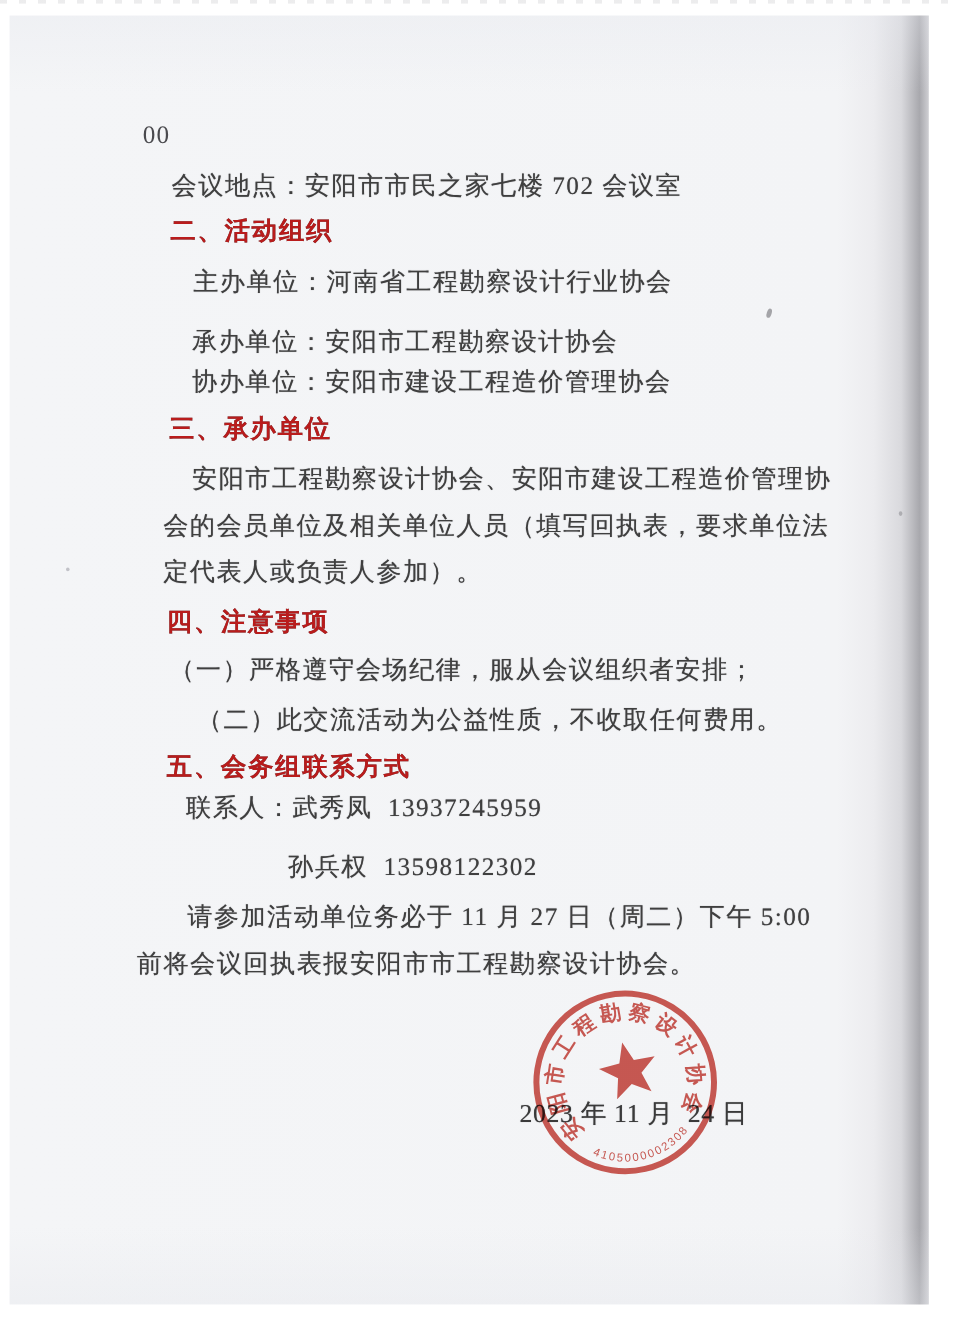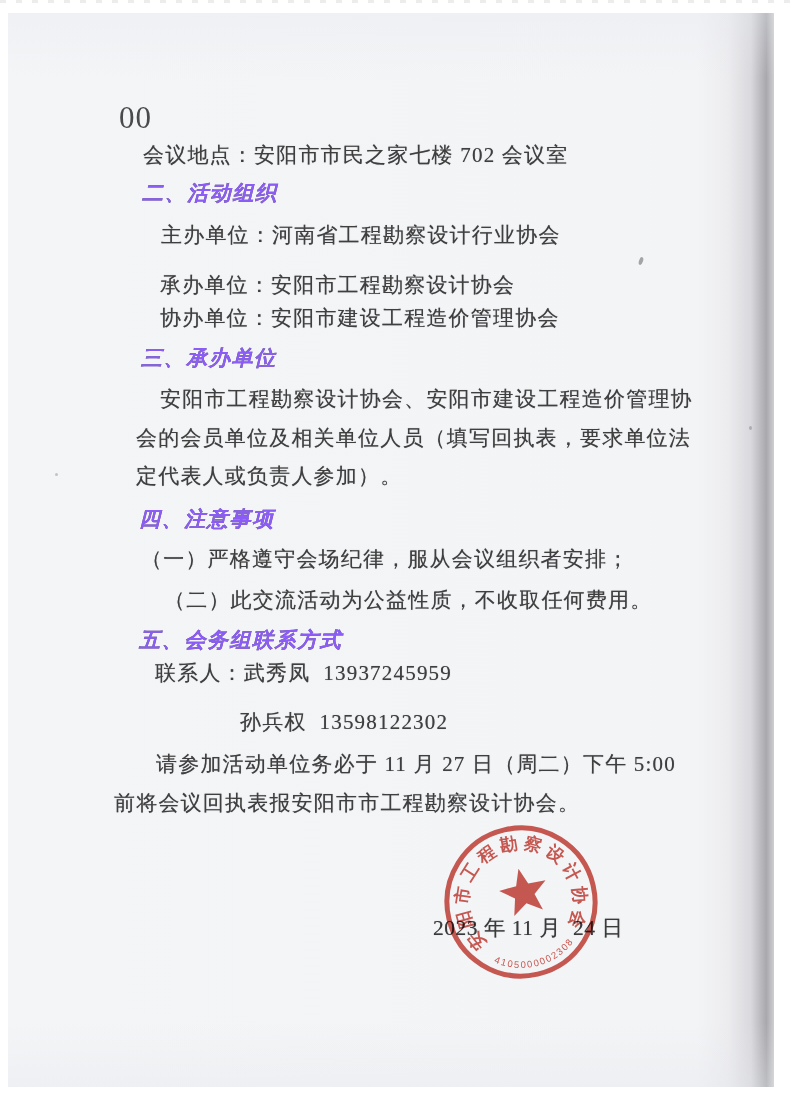--- a/index.html
+++ b/index.html
@@ -35,29 +35,28 @@
     font-size: 21px;
     line-height: 1.1;
     letter-spacing: 1.2px;
     color: #3f3f3f;
     white-space: pre;
     text-shadow: 0 0 0.7px rgba(70,70,75,0.65);
   }
   .line.bold {
     font-family: "Liberation Sans", "DejaVu Sans", sans-serif;
     font-weight: 700;
-    color: #8b5cf6;
+    color: #b91c1c;
     letter-spacing: 1.6px;
     text-shadow: 0 0 0.5px rgba(45,45,50,0.8);
-    font-style: italic;
   }
   .page-mark {
     position: absolute;
     left: 119px; top: 100px;
-    font-size: 31px;
+    font-size: 21px;
     color: #4a4a4e;
     letter-spacing: 1px;
   }
   .date-line {
     position: absolute;
     left: 433px; top: 913px;
     font-size: 21.5px;
     letter-spacing: 0.5px;
     color: #3a3a3a;
     white-space: pre;

